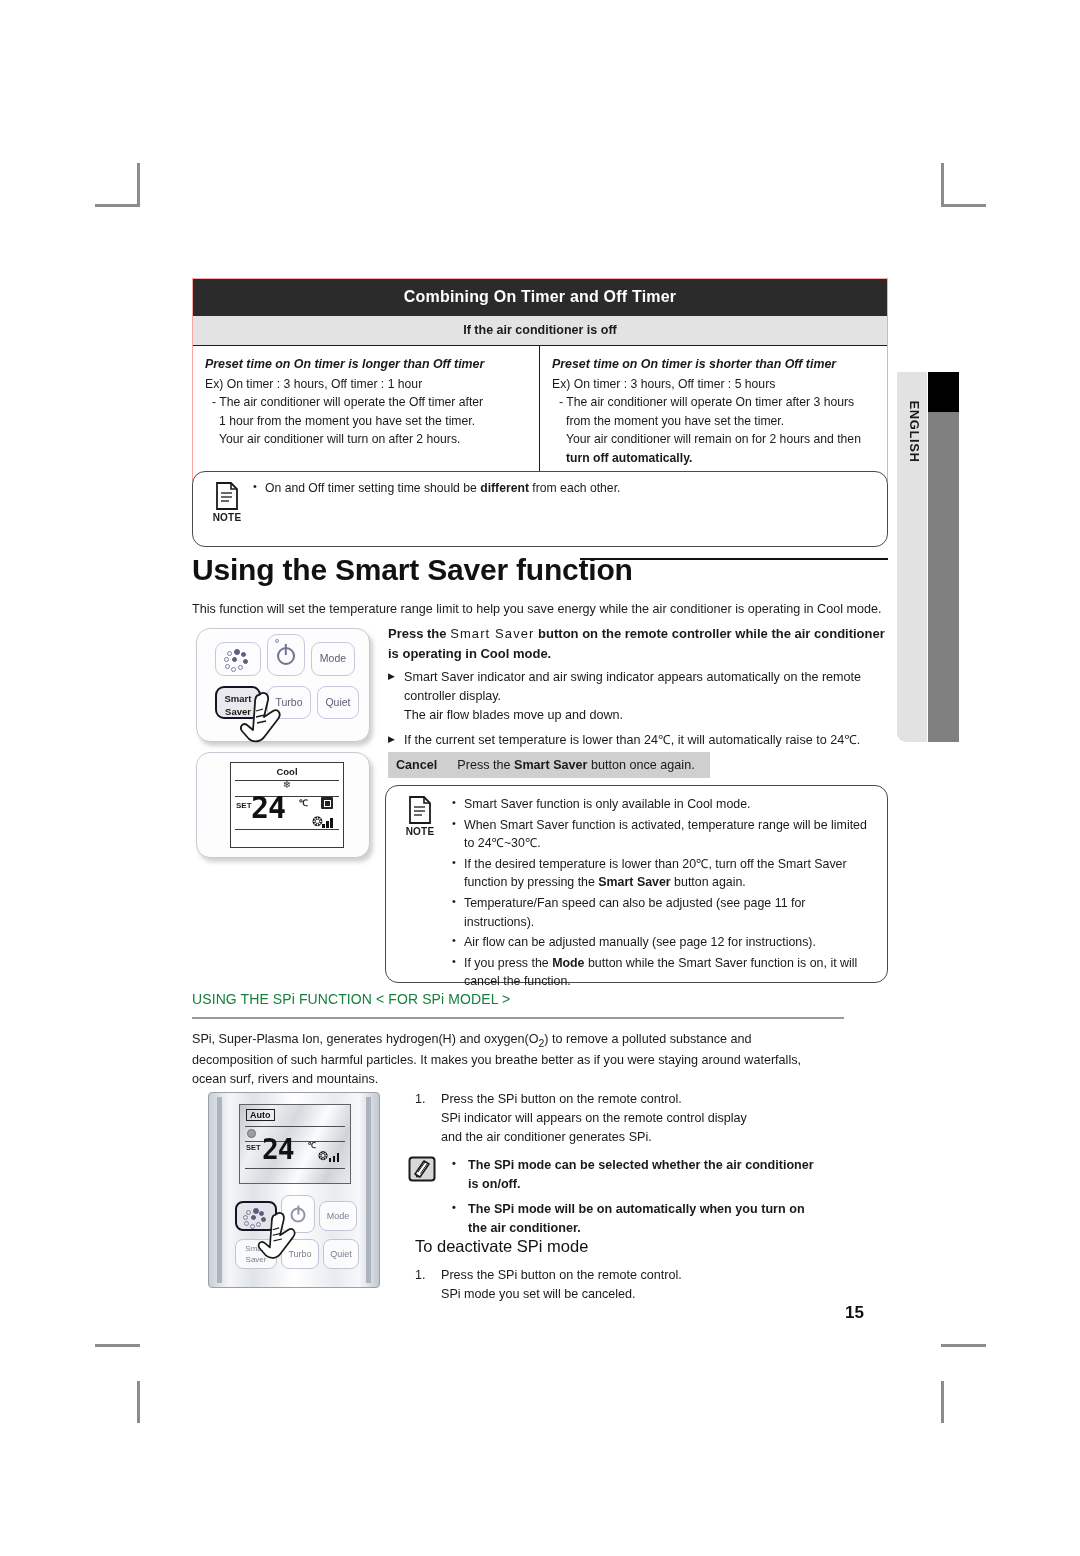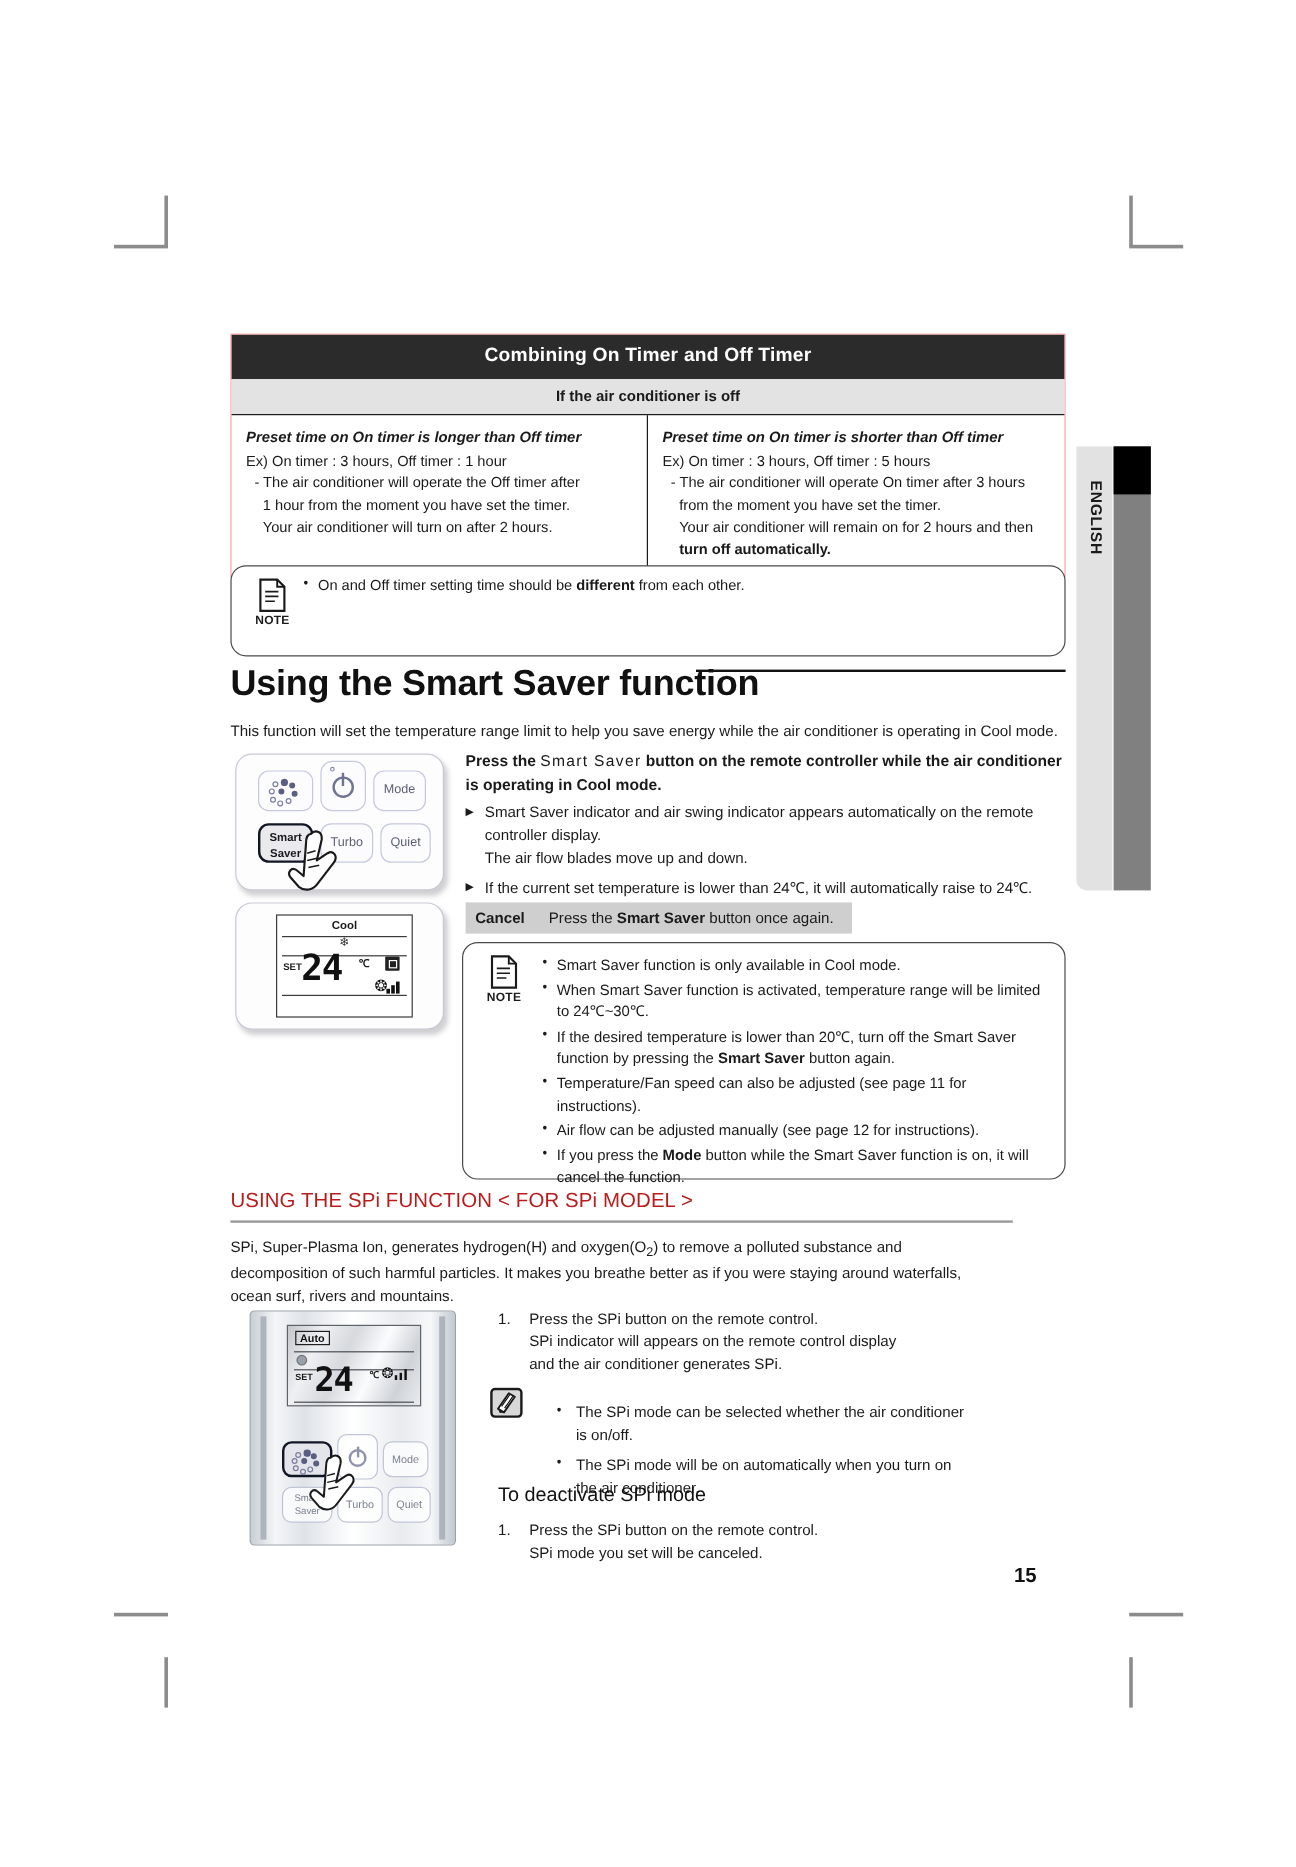--- a/index.html
+++ b/index.html
@@ -156,35 +156,35 @@
     font-size: 12.6px;
     line-height: 26px;
   }
   .cancelbar .c1 { font-weight: bold; padding-left: 8px; }
   .cancelbar .c2 { padding-left: 20px; }
   .cancelbar .b { font-weight: bold; }
 
   
   .spihead {
     position: absolute; left: 192px; top: 991px;
-    font-size: 17px; letter-spacing: 0.1px; color: #b91c1c;
+    font-size: 14px; letter-spacing: 0.1px; color: #15803d;
   }
   .spihead-rule {
     position: absolute; left: 192px; top: 1017px; width: 652px; height: 1.6px; background: #9a9a9a;
   }
   .spi-intro {
     position: absolute; left: 192px; top: 1030px; width: 612px;
     font-size: 12.6px; line-height: 1.48;
   }
   .spi-steps { position: absolute; left: 415px; top: 1090px; width: 400px; }
   .spi-steps .step { font-size: 12.6px; line-height: 1.5; position: relative; padding-left: 26px; }
   .spi-steps .step .num { position: absolute; left: 0; top: 0; }
   .spi-note { position: absolute; left: 408px; top: 1152px; width: 420px; }
   .spi-note .ic { position: absolute; left: 0; top: 4px; width: 28px; height: 26px; }
-  .spi-note ul { margin: 16px; padding: 0; list-style: none; }
+  .spi-note ul { margin: 4px; padding: 0; list-style: none; font-weight: bold; }
   .spi-note li {
     position: relative; padding-left: 16px; margin-left: 40px;
     font-size: 12.6px; line-height: 1.5; margin-bottom: 6px;
   }
   .spi-note li:before { content: "\2022"; position: absolute; left: 0; top: -1px; font-size: 11px; }
   .spi-sub {
     position: absolute; left: 415px; top: 1237px;
     font-size: 16.5px; color: #111;
   }
   .spi-steps2 { position: absolute; left: 415px; top: 1266px; width: 400px; }
@@ -290,21 +290,21 @@
   .spiremote {
     position: absolute; left: 208px; top: 1092px; width: 172px; height: 196px;
     background: linear-gradient(90deg,#c9cfd6 0%, #f4f6f8 12%, #dfe3e8 26%, #ffffff 50%, #e8ebef 74%, #f6f8fa 88%, #c3c9d1 100%);
     border: 1px solid #9aa0aa;
     border-radius: 4px;
     box-sizing: border-box;
   }
   .spiremote .sideL { position: absolute; left: 8px; top: 4px; width: 5px; bottom: 4px; background: #aeb4bd; }
   .spiremote .sideR { position: absolute; right: 8px; top: 4px; width: 5px; bottom: 4px; background: #aeb4bd; }
   .spi-lcd {
-    position: absolute; left: 30px; top: 11px; width: 112px; height: 68px;
+    position: absolute; left: 30px; top: 11px; width: 112px; height: 80px;
     background: linear-gradient(115deg,#c3c7cc 0%,#eef0f2 22%,#d6d9dd 42%,#fbfcfd 62%,#cfd3d8 82%,#e9ebee 100%);
     border: 1.2px solid #5e6369;
     box-sizing: border-box;
   }
   .spi-lcd .ln { position: absolute; left: 5px; right: 5px; height: 1px; background: #4a4f55; }
   .spi-lcd .autobox {
     position: absolute; left: 6px; top: 4px;
     border: 1.4px solid #1f1f1f; padding: 0 3px;
     font-size: 9px; font-weight: bold; color: #111;
   }

